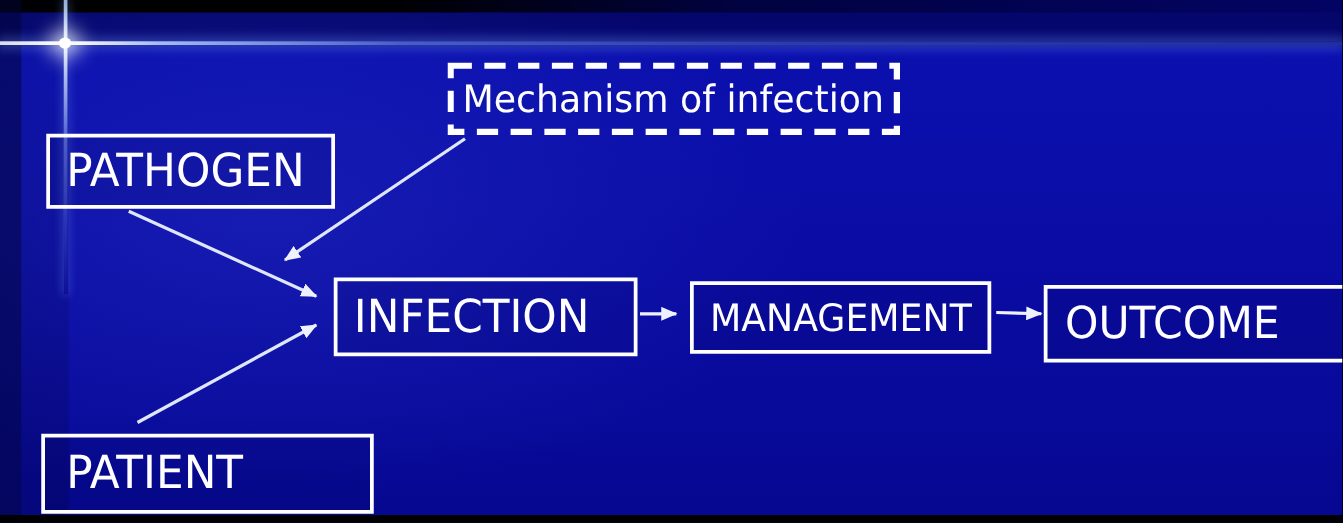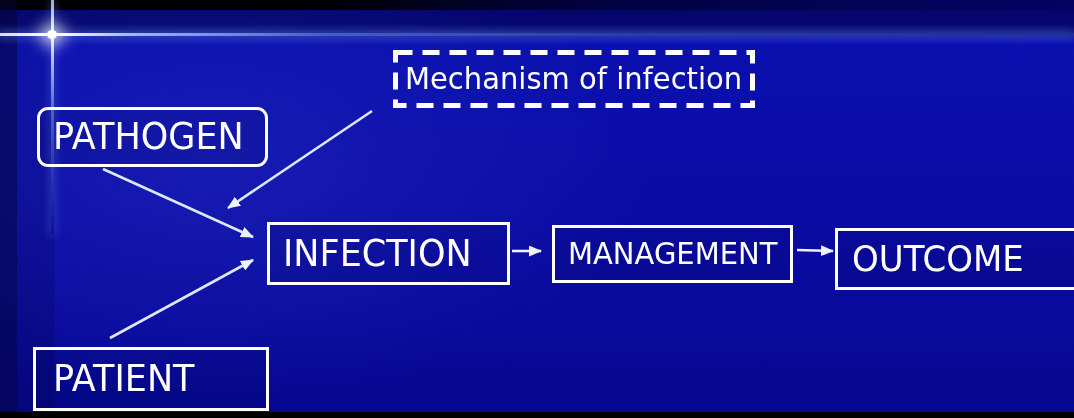--- a/index.html
+++ b/index.html
@@ -71,26 +71,26 @@
   
   .node {
     position: absolute;
     display: flex; align-items: center;
     box-sizing: border-box;
     color: #ffffff;
     white-space: nowrap;
   }
   .node.solid { border: 3px solid #ffffff; background: rgba(0,0,40,0.08); }
   .node-label { display: block; transform: scaleY(1.04); letter-spacing: 0; }
-  .node-pathogen   { left: 37px;  top: 107px; width: 231px; height: 60px; padding-left: 13px; font-size: 35px; border-radius: 11px; }
+  .node-pathogen   { left: 37px;  top: 107px; width: 231px; height: 60px; padding-left: 13px; font-size: 35px; }
   .node-infection  { left: 267px; top: 222px; width: 243px; height: 63px; padding-left: 13px; font-size: 35px; }
   .node-management { left: 552px; top: 225px; width: 241px; height: 58px; padding-left: 13px; font-size: 29px; align-items: center; }
   .node-outcome    { left: 835px; top: 228px; width: 275px; height: 62px; padding-left: 14px; font-size: 34px; }
-  .node-patient    { left: 33px;  top: 347px; width: 236px; height: 64px; padding-left: 17px; font-size: 35px; }
-  .node-mechanism  { left: 393px; top: 50px;  width: 362px; height: 58px; padding-left: 12px; font-size: 29px; }
+  .node-patient    { left: 33px;  top: 347px; width: 266px; height: 64px; padding-left: 17px; font-size: 35px; }
+  .node-mechanism  { left: 358px; top: 50px;  width: 362px; height: 58px; padding-left: 12px; font-size: 29px; }
   .node-mechanism .dash-border { position: absolute; left: 0; top: 0; width: 100%; height: 100%; }
   .node-mechanism .node-label { position: relative; }
 </style>
 </head>
 <body>
 
 <div class="stage">
   <div class="bg-sheen"></div>
   <div class="top-bar"></div>
   <div class="left-column-dark"></div>

